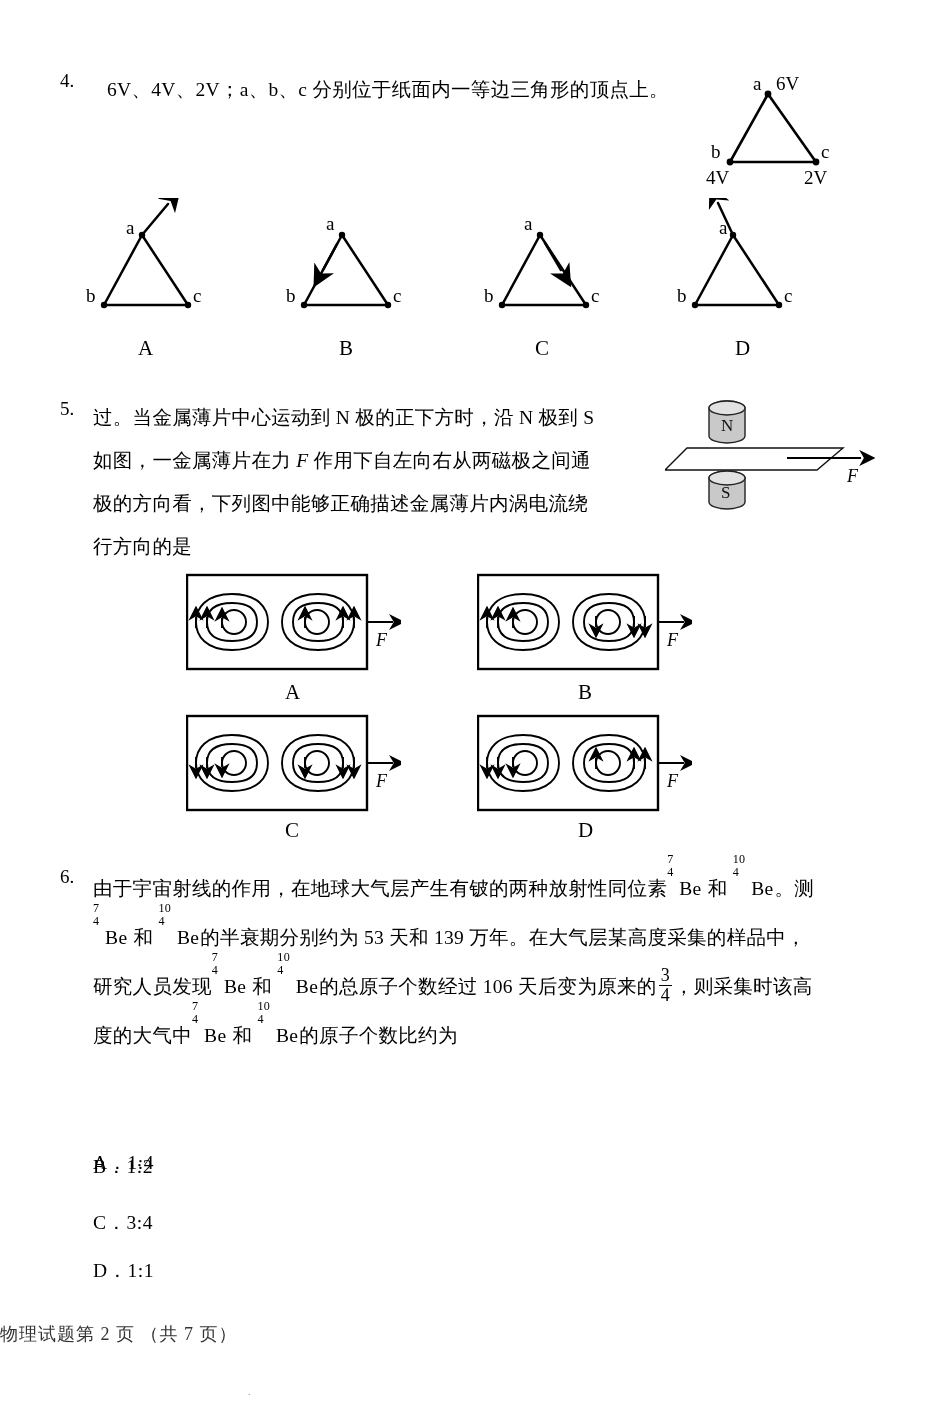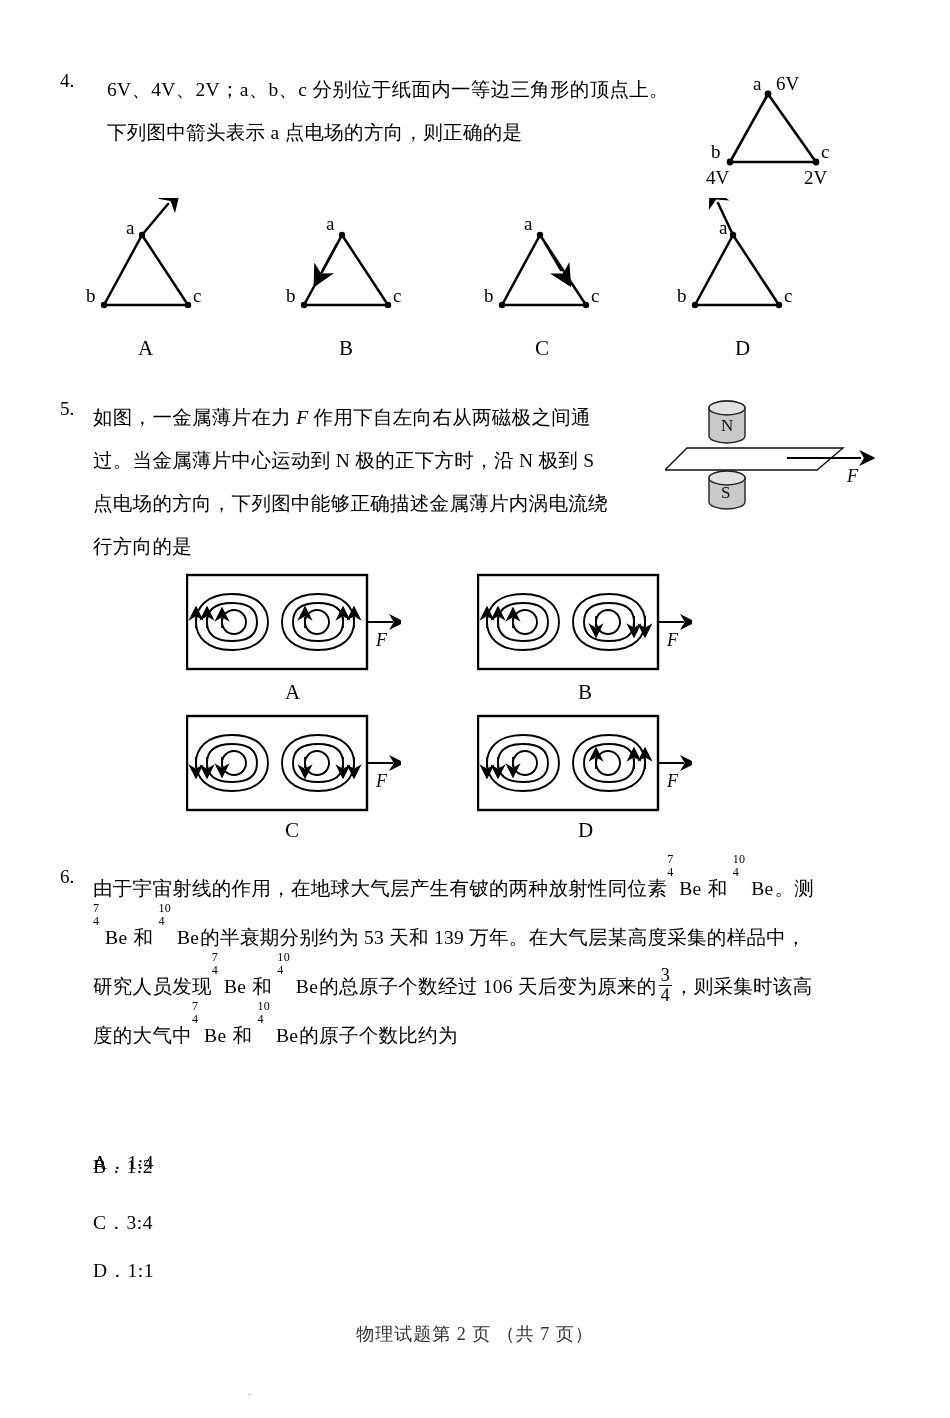--- a/index.html
+++ b/index.html
@@ -62,21 +62,21 @@
     position:absolute;
     font-size:19.5px;
     font-family:"Liberation Serif",serif;
     letter-spacing:0.5px;
   }
 
   
   .footer{
     position:absolute;
     left:0;width:950px;
-    text-align:center;
+    text-align:left;
     font-size:18px;
     color:#333;
     font-family:"Liberation Serif","DejaVu Serif",serif;
     letter-spacing:1px;
   }
   .footdot{
     position:absolute;
     font-size:10px;color:#888;
   }
   svg{display:block;}
@@ -84,21 +84,20 @@
 </style>
 </head>
 <body>
 
 <div class="page">
 
   <div class="qnum" style="left:60px;top:70px;">4.</div>
 
   <div class="qbody" style="left:93px;top:68px;width:620px;">
     <div class="qline" style="padding-left:14px;">6V、4V、2V；a、b、c 分别位于纸面内一等边三角形的顶点上。</div>
-    <div class="qline" style="padding-left:14px;">下列图中箭头表示 a 点电场的方向，则正确的是</div>
   </div>
 
   <div class="fig" style="left:700px;top:62px;">
     <svg width="160" height="135" viewBox="0 0 160 135">
       <g stroke="#000" stroke-width="2.6" fill="none" stroke-linecap="round">
         <line x1="68" y1="32" x2="30" y2="100"></line>
         <line x1="68" y1="32" x2="116" y2="100"></line>
         <line x1="30" y1="100" x2="116" y2="100"></line>
       </g>
       <circle cx="68" cy="32" r="3.4" fill="#000"></circle>
@@ -201,23 +200,23 @@
       <text x="43" y="36" font-family="Liberation Serif, serif" font-size="19">a</text>
       <text x="1" y="104" font-family="Liberation Serif, serif" font-size="19">b</text>
       <text x="108" y="104" font-family="Liberation Serif, serif" font-size="19">c</text>
     </svg>
   </div>
   <div class="choice-letter" style="left:735px;top:336px;">D</div>
 
   <div class="qnum" style="left:60px;top:398px;">5.</div>
 
   <div class="qbody" style="left:93px;top:396px;width:570px;">
+    <div class="qline">过。当金属薄片中心运动到 N 极的正下方时，沿 N 极到 S</div>
     <div class="qline">如图，一金属薄片在力&nbsp;<span class="it">F</span>&nbsp;作用下自左向右从两磁极之间通</div>
-    <div class="qline">过。当金属薄片中心运动到 N 极的正下方时，沿 N 极到 S</div>
-    <div class="qline">点电场的方向，下列图中能够正确描述金属薄片内涡电流绕</div>
+    <div class="qline">极的方向看，下列图中能够正确描述金属薄片内涡电流绕</div>
     <div class="qline">行方向的是</div>
   </div>
 
   <div class="fig" style="left:665px;top:390px;">
     <svg width="220" height="125" viewBox="0 0 220 125">
       <defs>
         <marker id="fa5" markerWidth="9" markerHeight="9" refX="1" refY="4.5" orient="auto" markerUnits="strokeWidth">
           <path d="M0,0 L9,4.5 L0,9 L2.6,4.5 z" fill="#000"></path>
         </marker>
       </defs>

